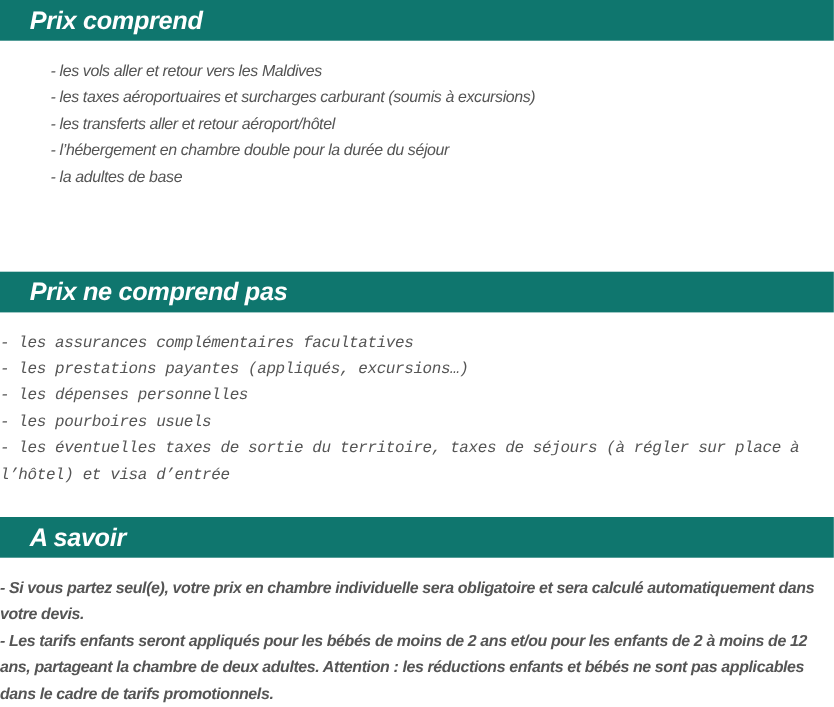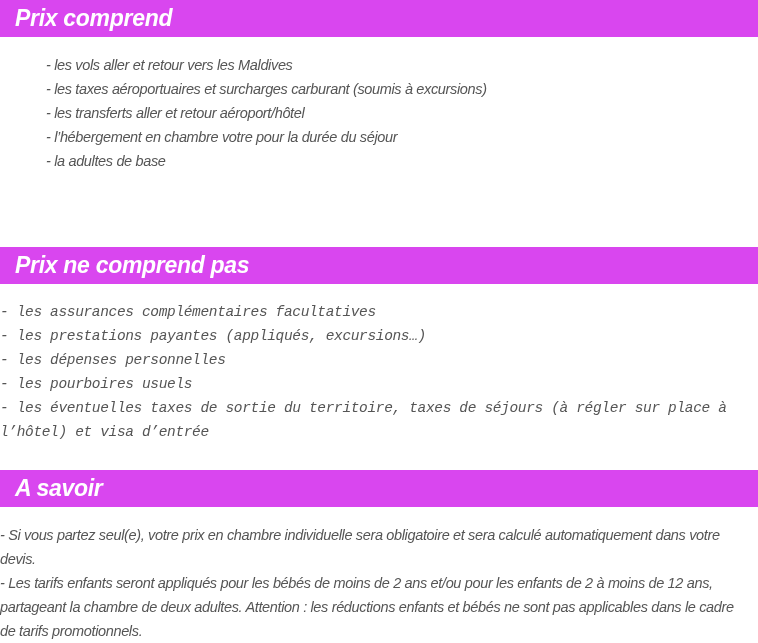--- a/index.html
+++ b/index.html
@@ -14,58 +14,59 @@
       position: relative;
       font-family: "Liberation Sans", "DejaVu Sans", sans-serif;
     }
     .section {
       position: absolute;
       left: 0;
       width: 758px;
     }
     .section-header {
       height: 37px;
-      background: #d946ef;
+      background: #0f766e;
       color: #ffffff;
       font-style: italic;
       font-weight: bold;
       font-size: 23px;
       line-height: 37px;
-      padding-left: 15px;
+      padding-left: 27px;
       box-sizing: border-box;
       letter-spacing: -0.3px;
     }
     .section-body {
       padding-top: 16px;
     }
     .item {
       color: #555555;
       font-style: italic;
       font-size: 14.5px;
       line-height: 24px;
       letter-spacing: -0.35px;
       margin: 0;
       padding: 0;
     }
     .item.wrap {
       padding-right: 17px;
+      font-weight: bold;
     }
   </style>
 </head>
 <body>
 
 <div class="section" style="top:0;">
   <div class="section-header">
     <span>Prix comprend</span>
   </div>
   <div class="section-body" style="padding-top:16px;margin-left:46px;">
     <p class="item">- les vols aller et retour vers les Maldives</p>
     <p class="item">- les taxes aéroportuaires et surcharges carburant (soumis à excursions)</p>
     <p class="item">- les transferts aller et retour aéroport/hôtel</p>
-    <p class="item">- l’hébergement en chambre votre pour la durée du séjour</p>
+    <p class="item">- l’hébergement en chambre double pour la durée du séjour</p>
     <p class="item">- la adultes de base</p>
   </div>
 </div>
 
 <div class="section" style="top:247px;">
   <div class="section-header">
     <span>Prix ne comprend pas</span>
   </div>
   <div class="section-body" style="padding-top:16px;font-family:Liberation Mono, monospace;">
     <p class="item">- les assurances complémentaires facultatives</p>

